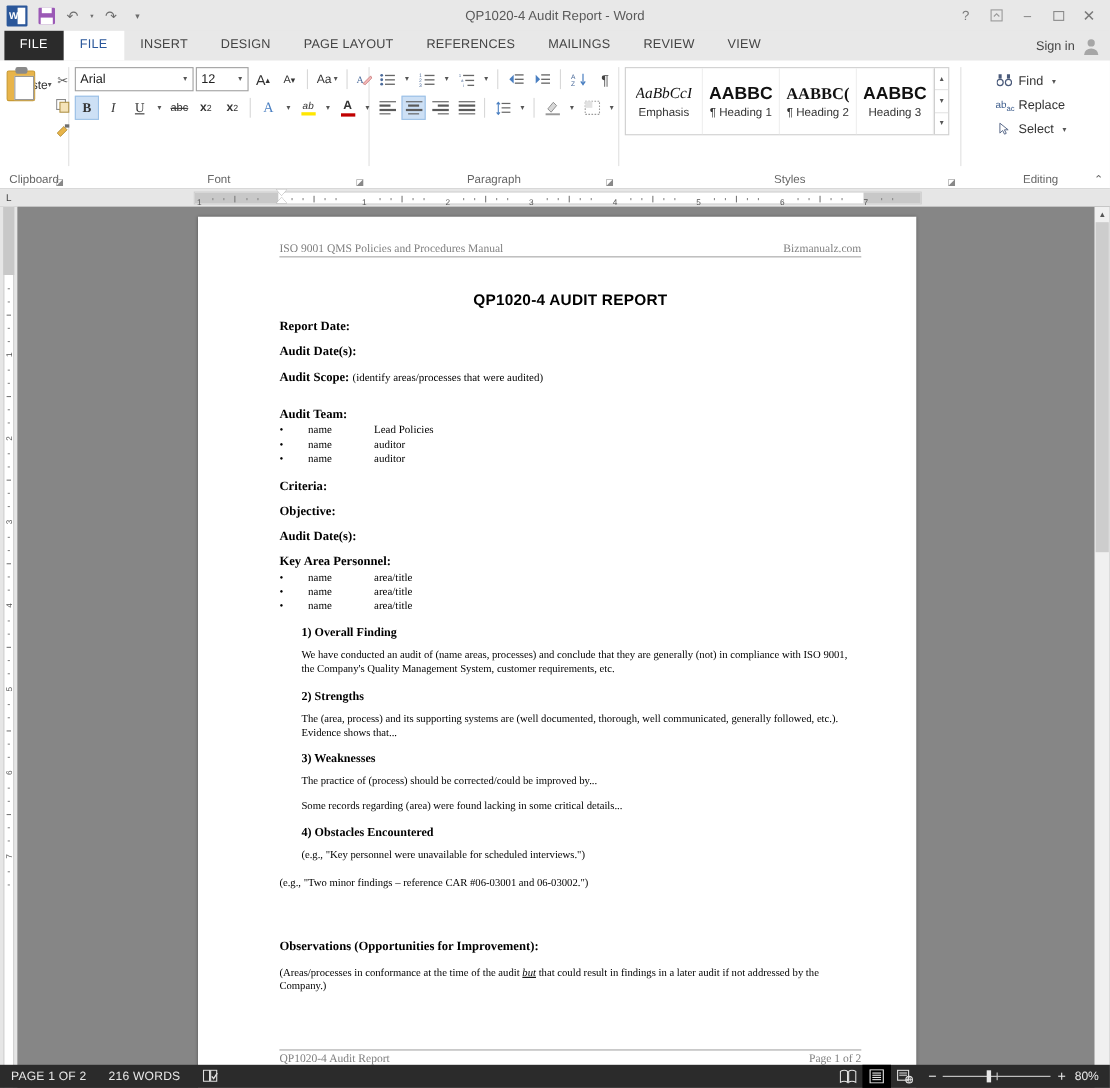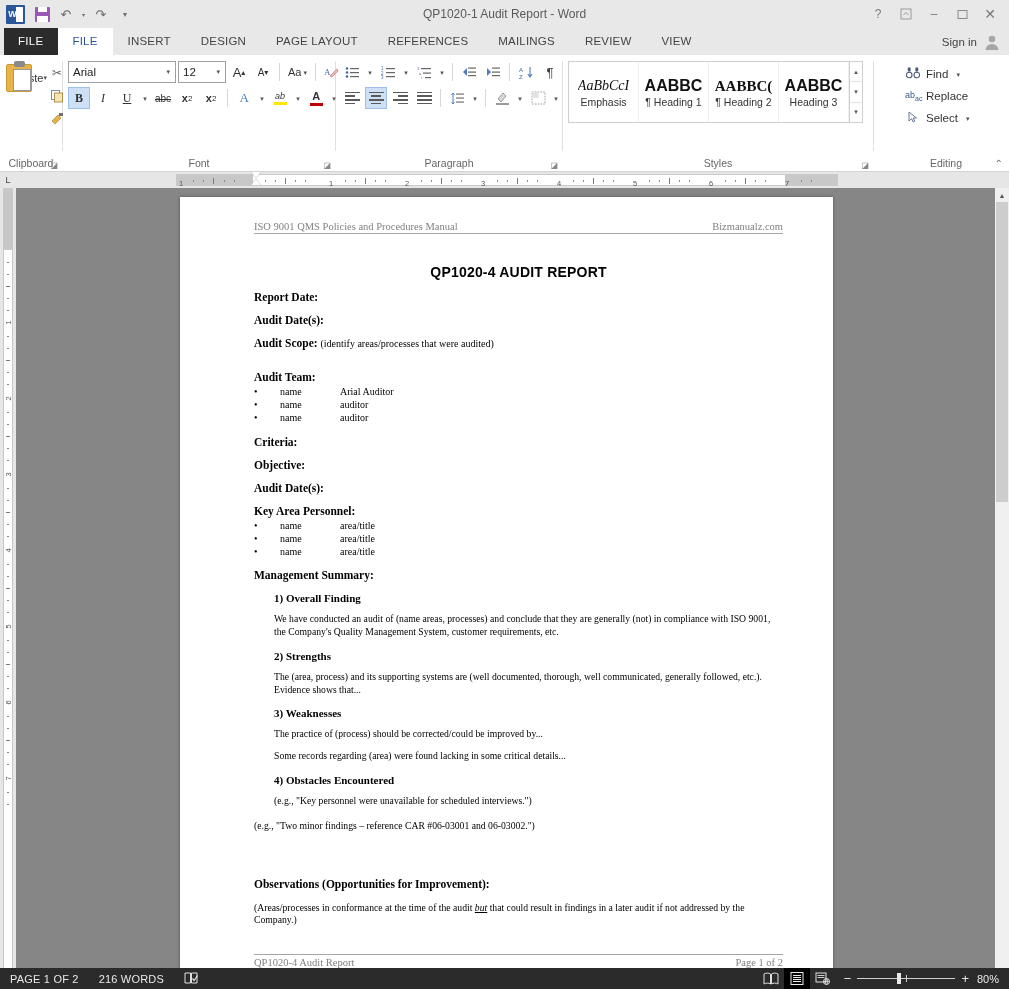--- a/index.html
+++ b/index.html
@@ -224,21 +224,21 @@
           <span>W</span>
         </div>
       <div class="qat-btn">
           <div class="save-ico"></div>
         </div>
       <div class="qat-btn">↶</div>
       <div class="qat-btn" style="width:9px;font-size:6px;">▾</div>
       <div class="qat-btn">↷</div>
       <div class="qat-btn" style="font-size:8px;">▾</div>
     </div>
-    <div class="titletext">QP1020-1 Audit Report - Word</div>
+    <div class="titletext">QP1020-4 Audit Report - Word</div>
     <div class="wincontrols">
       <div class="wc">?</div>
       <div class="wc">
         <svg width="12" height="12" viewBox="0 0 12 12">
             <rect x="1" y="1" width="10" height="10" fill="none" stroke="#9a9a9a"></rect>
             <path d="M3.5 7 L6 4.5 L8.5 7" fill="none" stroke="#9a9a9a"></path>
           </svg>
       </div>
       <div class="wc">–</div>
       <div class="wc">
@@ -720,21 +720,21 @@
           <div class="d-head">
             <span>Audit Scope:</span>
             <span class="norm">(identify areas/processes that were audited)</span>
           </div>
 
           <div class="d-head" style="margin-top:22px;">Audit Team:</div>
           <ul class="bullets">
             <li>
                 <span class="bl">•</span>
                 <span class="bn">name</span>
-                <span>Arial Auditor</span>
+                <span>Lead Policies</span>
               </li>
             <li>
                 <span class="bl">•</span>
                 <span class="bn">name</span>
                 <span>auditor</span>
               </li>
             <li>
                 <span class="bl">•</span>
                 <span class="bn">name</span>
                 <span>auditor</span>
@@ -757,21 +757,20 @@
                 <span class="bn">name</span>
                 <span>area/title</span>
               </li>
             <li>
                 <span class="bl">•</span>
                 <span class="bn">name</span>
                 <span>area/title</span>
               </li>
           </ul>
 
-          <div class="d-head">Management Summary:</div>
 
           <div class="d-sub">1) Overall Finding</div>
           <div class="d-body">We have conducted an audit of (name areas, processes) and conclude that they are generally (not) in compliance with ISO 9001, the Company's Quality Management System, customer requirements, etc.</div>
 
           <div class="d-sub">2) Strengths</div>
           <div class="d-body">The (area, process) and its supporting systems are (well documented, thorough, well communicated, generally followed, etc.).  Evidence shows that...</div>
 
           <div class="d-sub">3) Weaknesses</div>
           <div class="d-body">The practice of (process) should be corrected/could be improved by...</div>
           <div class="d-body">Some records regarding (area) were found lacking in some critical details...</div>

